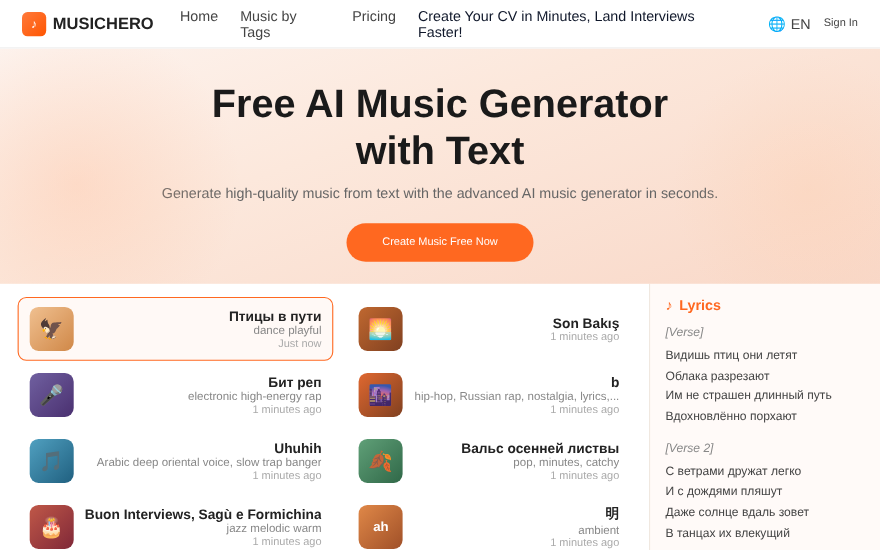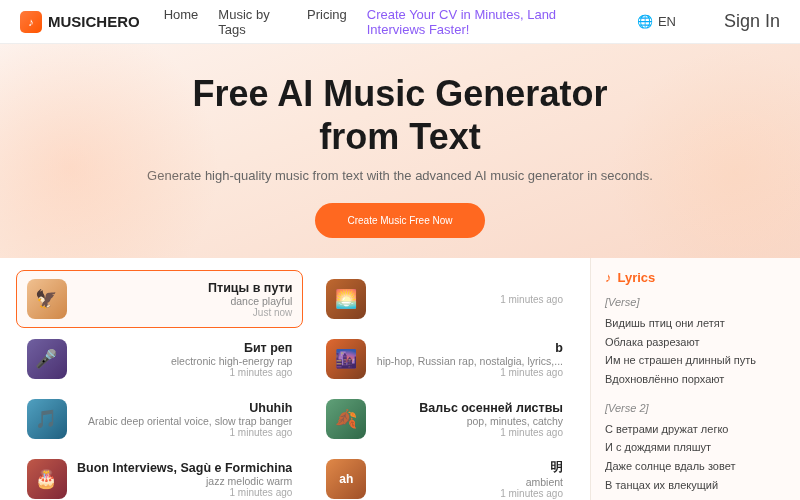--- a/index.html
+++ b/index.html
@@ -49,40 +49,39 @@
       flex: 1;
       justify-content: space-between;
     }
     .nav-link {
       font-size: 13px;
       color: #444;
       text-decoration: none;
       cursor: pointer;
     }
     .nav-link.highlight {
-      color: #8b5cf6;
+      color: #0f172a;
     }
     .nav-right {
       display: flex;
       align-items: center;
       gap: 12px;
     }
     .lang-btn {
       display: flex;
       align-items: center;
       gap: 4px;
       font-size: 13px;
       color: #444;
       cursor: pointer;
     }
     .signin-btn {
-      font-size: 18px;
+      font-size: 10px;
       color: #444;
       cursor: pointer;
-      margin-left: 36px;
     }
 
     
     .hero {
       background: linear-gradient(160deg, #fdf3ee 0%, #fce8dc 40%, #f9d8c8 100%);
       padding: 28px 20px 20px;
       text-align: center;
       position: relative;
       overflow: hidden;
     }
@@ -310,21 +309,21 @@
       <span>🌐</span>
       <span>EN</span>
     </div>
     <span class="signin-btn">Sign In</span>
   </div>
 </nav>
 
 <div class="hero">
   <h1>
     <span>Free AI Music Generator</span><br>
-    <span>from Text</span>
+    <span>with Text</span>
   </h1>
   <p class="hero-subtitle">Generate high-quality music from text with the advanced AI music generator in seconds.</p>
   <button class="cta-btn">Create Music Free Now</button>
 </div>
 
 <div class="content-area">
 
   <div class="music-list">
     <div class="list-columns">
 
@@ -366,20 +365,21 @@
           </div>
         </div>
 
       </div>
 
       <div class="list-col">
 
         <div class="music-item">
           <div class="music-thumb thumb-son">🌅</div>
           <div class="music-info">
+            <div class="music-title">Son Bakış</div>
             <div class="music-time">1 minutes ago</div>
           </div>
         </div>
 
         <div class="music-item">
           <div class="music-thumb thumb-b">🌆</div>
           <div class="music-info">
             <div class="music-title">b</div>
             <div class="music-tags">hip-hop, Russian rap, nostalgia, lyrics,...</div>
             <div class="music-time">1 minutes ago</div>

